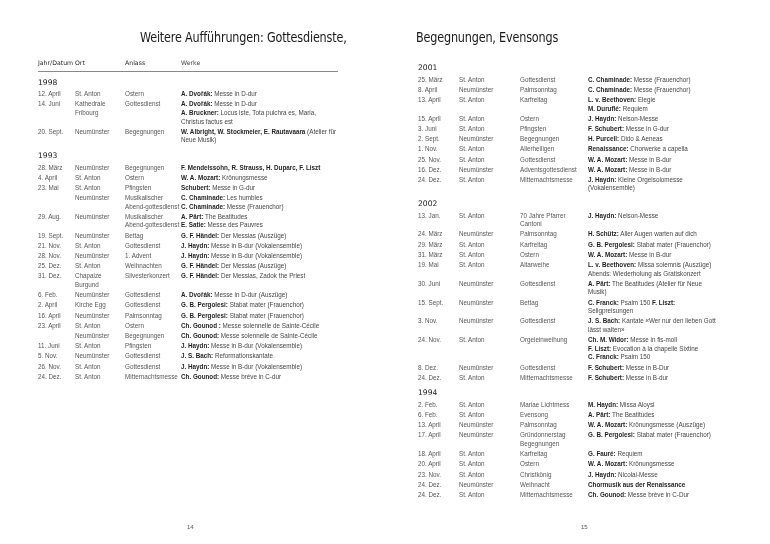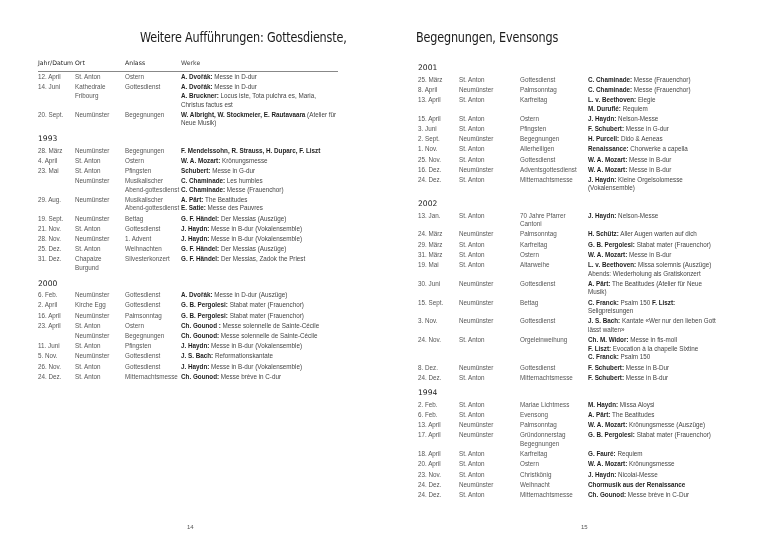--- a/index.html
+++ b/index.html
@@ -42,20 +42,21 @@
 <div class="page page-left">
   <div class="title">Weitere Aufführungen:  Gottesdienste,</div>
   <div class="table">
     <div class="thead">
       <span class="c1">Jahr/Datum</span>
       <span class="c2">Ort</span>
       <span class="c3">Anlass</span>
       <span class="c4">Werke</span>
     </div>
     <div class="tbody">
+        <div class="year first-left">1998</div>
         <div class="row">
           <span class="c1">12. April</span>
           <span class="c2">St. Anton</span>
           <span class="c3">Ostern</span>
           <span class="c4">
             <div class="work-line"><b>A. Dvořák:</b><span> Messe in D-dur</span></div>
           </span>
         </div>
         <div class="row">
           <span class="c1">14. Juni</span>
@@ -150,21 +151,20 @@
           </span>
         </div>
         <div class="row">
           <span class="c1">31. Dez.</span>
           <span class="c2">Chapaize Burgund</span>
           <span class="c3">Silvesterkonzert</span>
           <span class="c4">
             <div class="work-line"><b>G. F. Händel:</b><span> Der Messias, Zadok the Priest</span></div>
           </span>
         </div>
-        <div class="year">2000</div>
         <div class="row">
           <span class="c1">6. Feb.</span>
           <span class="c2">Neumünster</span>
           <span class="c3">Gottesdienst</span>
           <span class="c4">
             <div class="work-line"><b>A. Dvořák:</b><span> Messe in D-dur (Auszüge)</span></div>
           </span>
         </div>
         <div class="row">
           <span class="c1">2. April</span>

